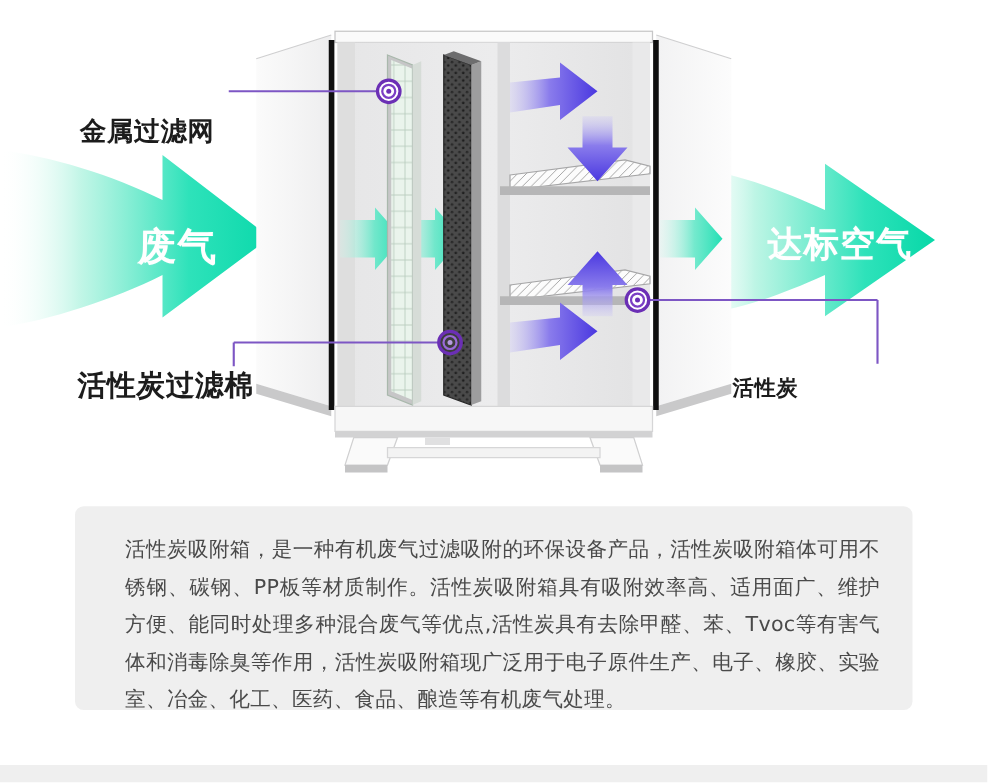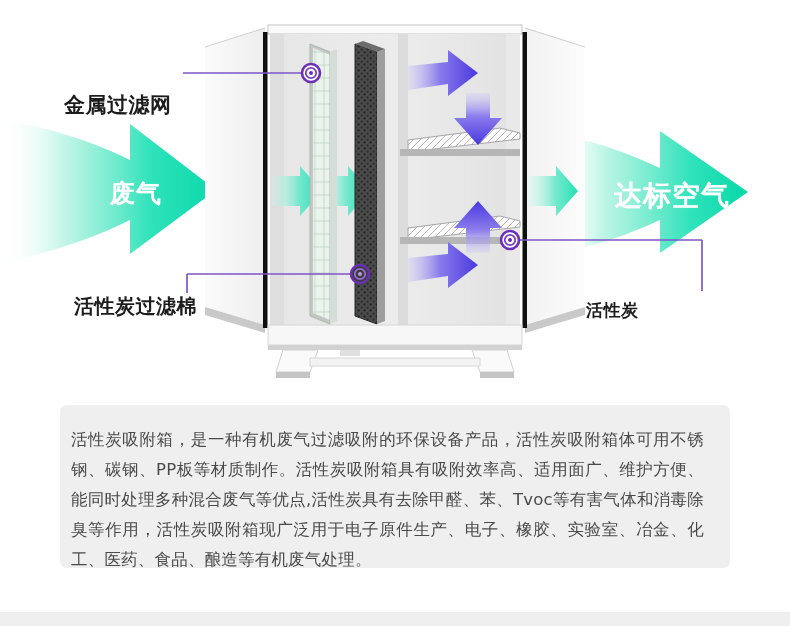--- a/index.html
+++ b/index.html
@@ -46,61 +46,61 @@
     letter-spacing: 0.5px;
     font-family: "DejaVu Sans", "Liberation Sans", sans-serif;
   }
   #label-metal-mesh {
     left: 64px;
     top: 57px;
     font-size: 21px;
     margin-top: 34px;
   }
   #label-carbon-cotton {
-    left: 74px;
+    left: 62px;
     top: 293px;
-    font-size: 20px;
+    font-size: 23px;
   }
   #label-activated-carbon {
     left: 586px;
     top: 299px;
     font-size: 17px;
   }
 
   .flow-label {
     position: absolute;
     color: #ffffff;
     font-weight: bold;
     white-space: nowrap;
     letter-spacing: 1px;
     font-family: "DejaVu Sans", "Liberation Sans", sans-serif;
     text-shadow: 0 0 1px rgba(255,255,255,0.35);
   }
   #label-waste-gas {
     left: 110px;
     top: 177px;
-    font-size: 25px;
+    font-size: 31px;
   }
   #label-clean-air {
     left: 614px;
     top: 177px;
     font-size: 28px;
   }
 
   
   #description-panel {
     position: absolute;
     left: 60px;
     top: 405px;
     width: 670px;
     height: 163px;
     box-sizing: border-box;
     background: #efefef;
     border-radius: 7px;
-    padding: 20px 26px 10px 11px;
+    padding: 20px 26px 10px 40px;
   }
   #description-text {
     margin: 0;
     font-size: 16.5px;
     line-height: 30px;
     color: #4a4a4a;
     text-align: justify;
     font-family: "DejaVu Sans", "Liberation Sans", sans-serif;
     letter-spacing: 0.2px;
   }

